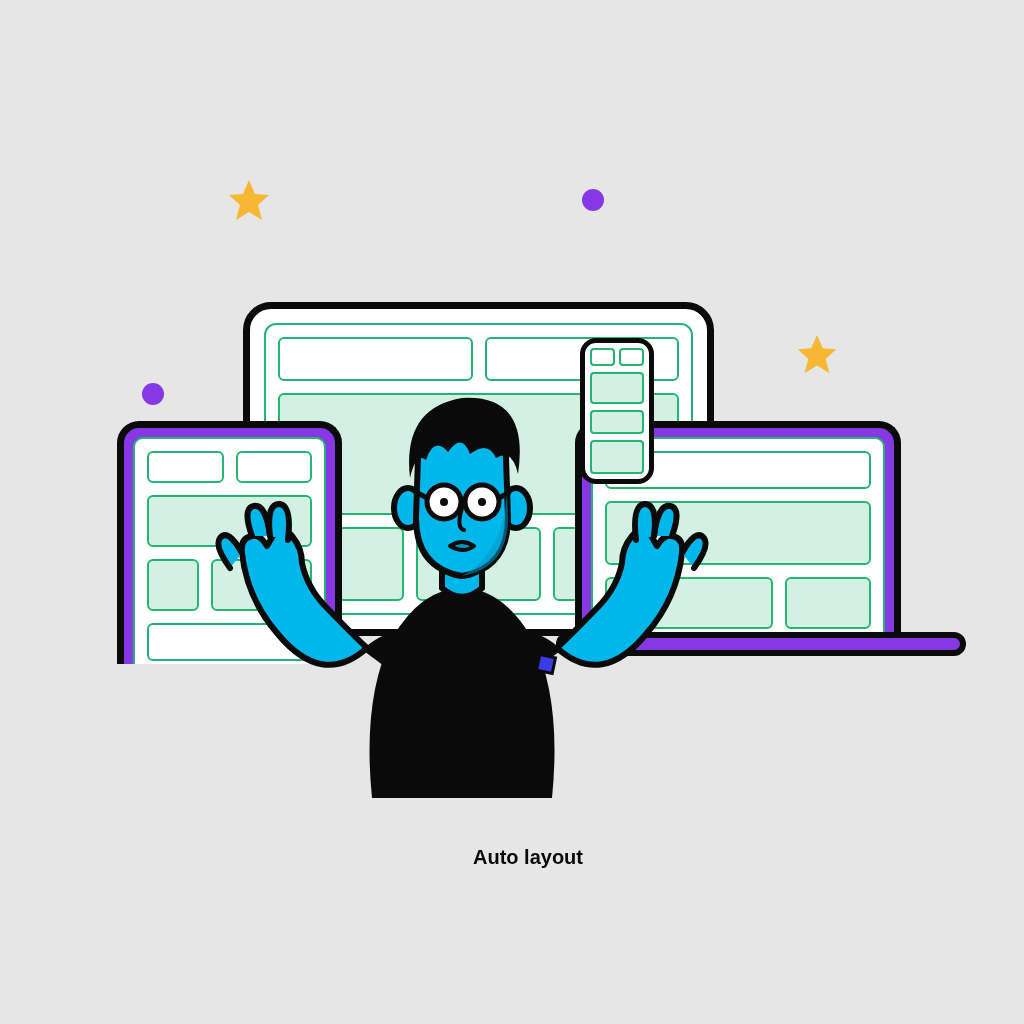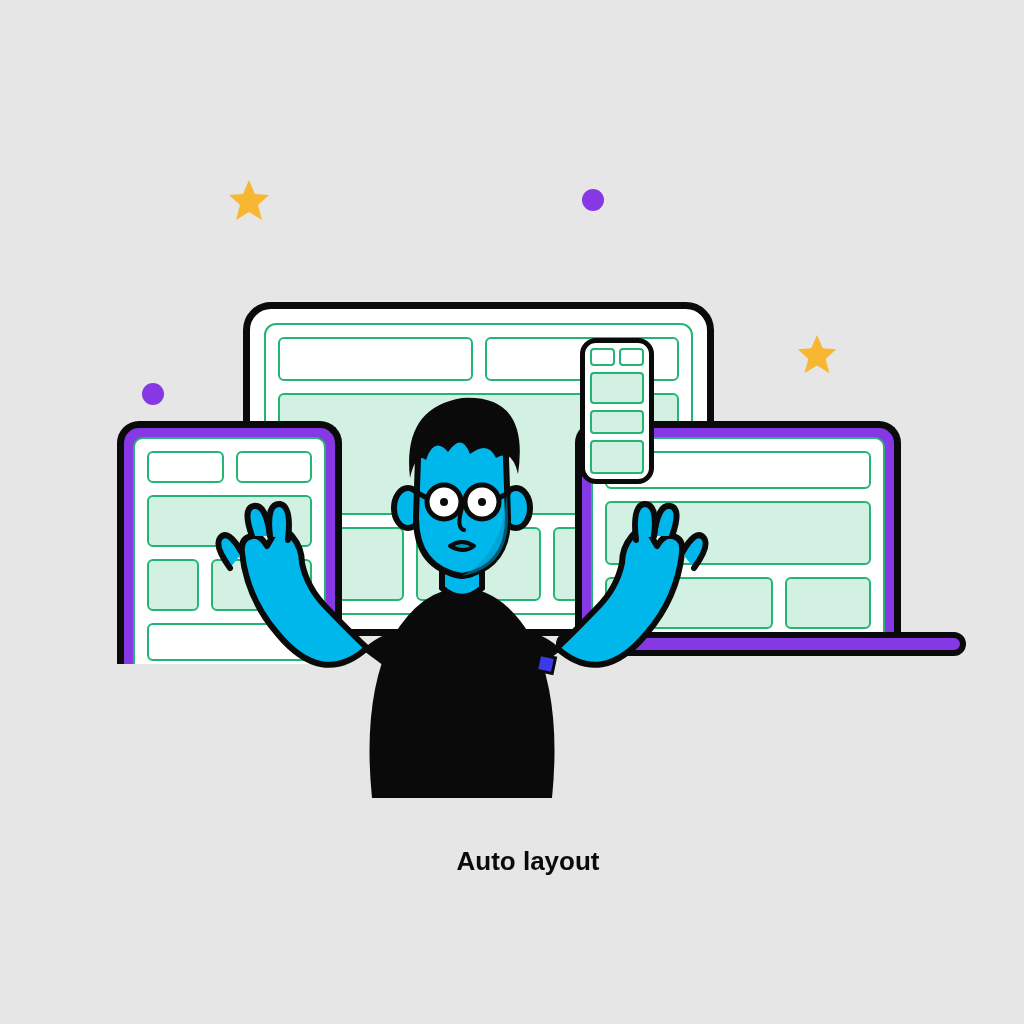--- a/index.html
+++ b/index.html
@@ -1,17 +1,17 @@
 <!DOCTYPE html>
 <html><head>
 <meta charset="utf-8">
 <style>
   html,body{margin:0;padding:0;width:1024px;height:1024px;background:#E6E6E6;font-family:Helvetica,Arial,sans-serif;overflow:hidden;}
   .stage{position:relative;width:1024px;height:1024px;}
-  .caption{position:absolute;left:0;right:0;top:846px;text-align:center;font-size:26px;font-weight:600;color:#0A0A0A;padding-left:32px;}
+  .caption{position:absolute;left:0;right:0;top:846px;text-align:center;font-size:20px;font-weight:600;color:#0A0A0A;padding-left:32px;}
   
   .dot{position:absolute;width:22px;height:22px;border-radius:50%;background:#8638E5;}
   .star{position:absolute;fill:#F7B733;}
   
   .device{position:absolute;box-sizing:border-box;}
   .monitor-outer{left:243px;top:302px;width:471px;height:334px;border:7px solid #0A0A0A;border-radius:28px;background:#FFFFFF;}
   .monitor-inner{position:absolute;left:14px;right:14px;top:14px;bottom:14px;border:2px solid #22B573;border-radius:12px;background:#FFFFFF;padding:12px;box-sizing:border-box;display:flex;flex-direction:column;gap:12px;}
   .row{display:flex;gap:12px;}
   .outlinebox{border:2px solid #22B573;border-radius:6px;background:#FFFFFF;}
   .fillbox{border:2px solid #22B573;border-radius:6px;background:#D3F1E2;}

